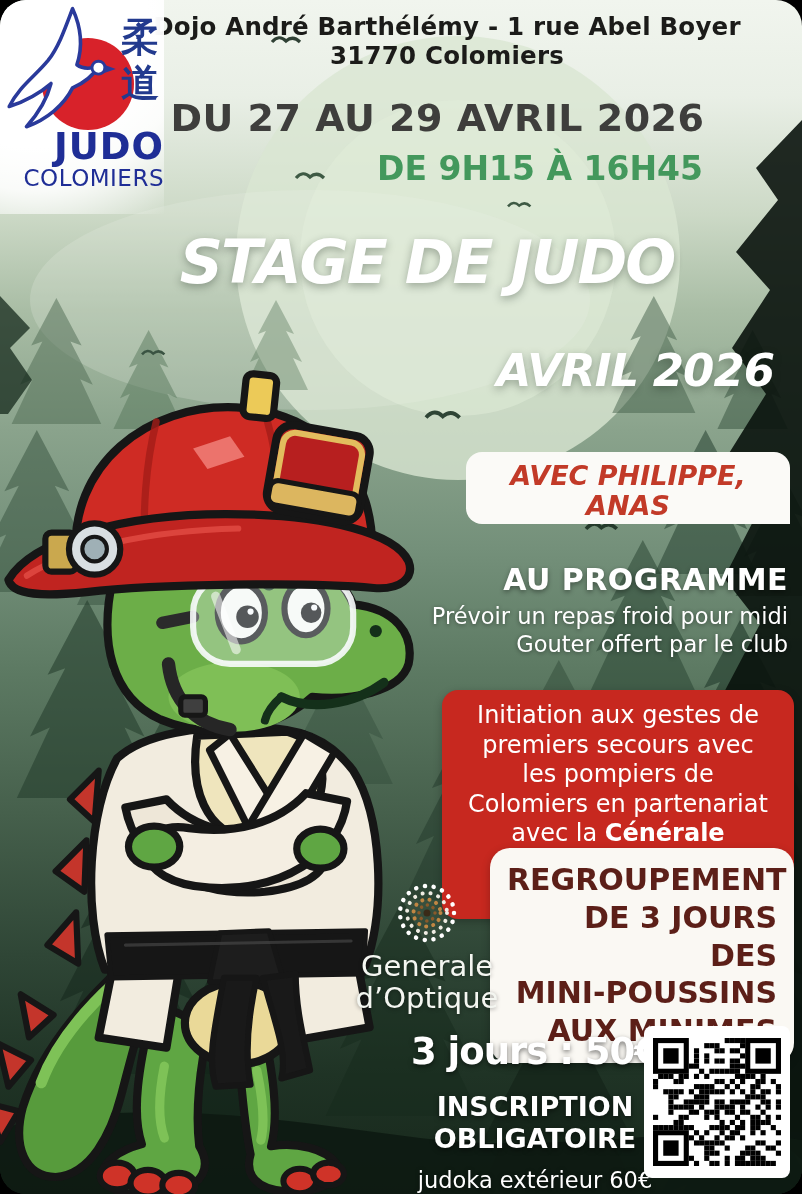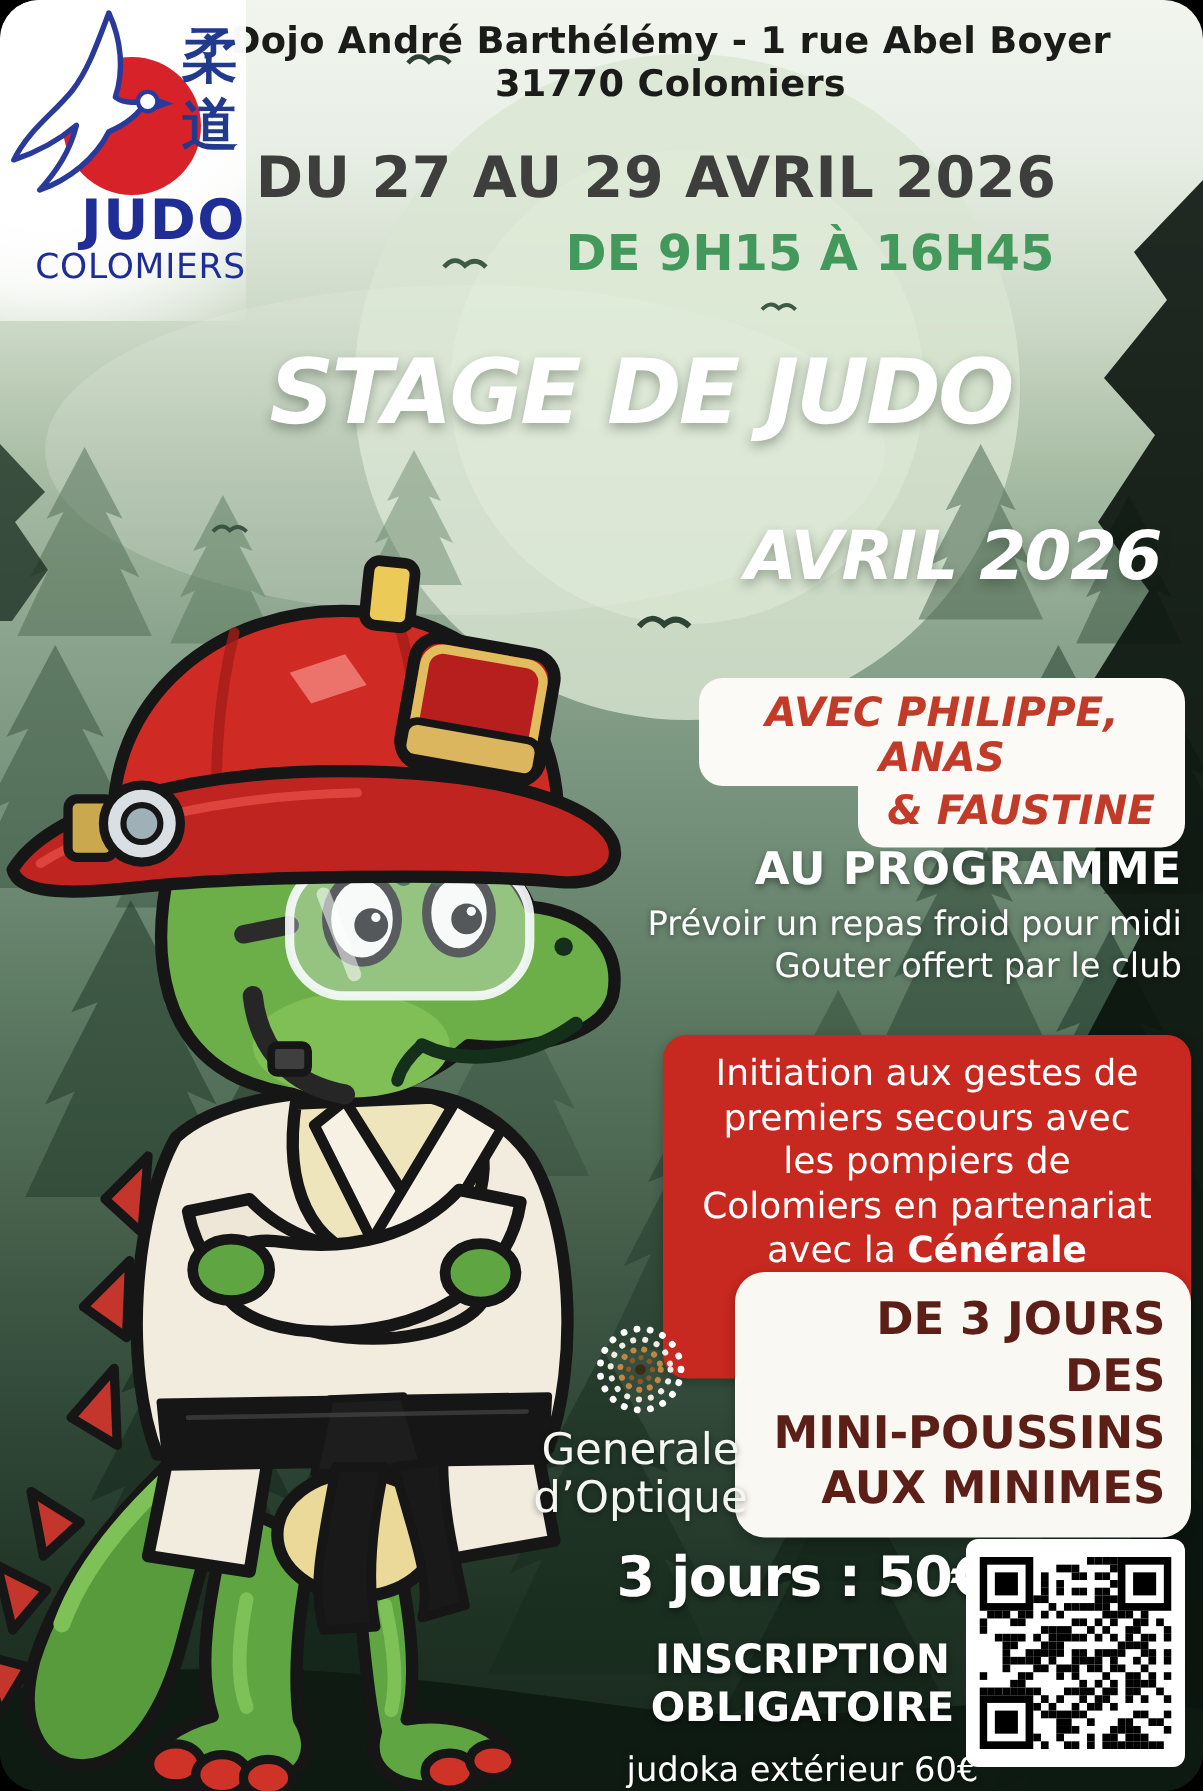--- a/index.html
+++ b/index.html
@@ -212,34 +212,35 @@
     <div class="club-name2">COLOMIERS</div>
   </div>
 
   <div class="abs date-range">DU 27 AU 29 AVRIL 2026</div>
   <div class="abs hours">DE 9H15 À 16H45</div>
 
   <div class="abs title1">STAGE DE JUDO</div>
   <div class="abs title2">AVRIL 2026</div>
 
   <div class="abs coaches">
-    <span class="step1">AVEC PHILIPPE, ANAS</span><span class="step2">&amp; FAUSTINE</span>
+    <span class="step1">AVEC PHILIPPE, ANAS</span>
   </div>
 
   <div class="abs program">
     <div class="program-heading">AU PROGRAMME</div>
     <div class="program-item">Prévoir un repas froid pour midi</div>
     <div class="program-item">Gouter offert par le club</div>
   </div>
 
   <div class="abs first-aid">
     <span>Initiation aux gestes de premiers secours avec les pompiers de Colomiers en partenariat avec la </span><b>Cénérale d’Optique de Colomiers</b>
   </div>
 
   <div class="abs grouping">
+    <div>REGROUPEMENT</div>
     <div>DE 3 JOURS DES</div>
     <div>MINI-POUSSINS</div>
     <div>AUX MINIMES</div>
   </div>
 
   <div class="abs partner">
     <svg width="86" height="66" viewBox="-34 -33 68 66" aria-hidden="true">
       <g fill="none" stroke-linecap="round">
         <circle r="27" stroke="#ffffff" stroke-width="4.5" stroke-dasharray="0.1 8.8"></circle>
         <circle r="20" stroke="#efece3" stroke-width="4" stroke-dasharray="0.1 8"></circle>

